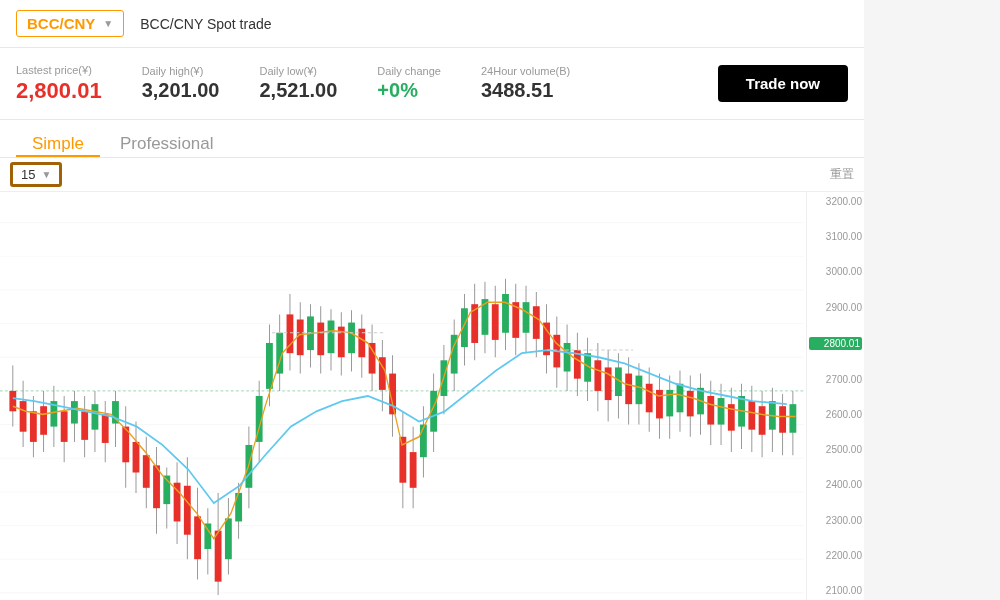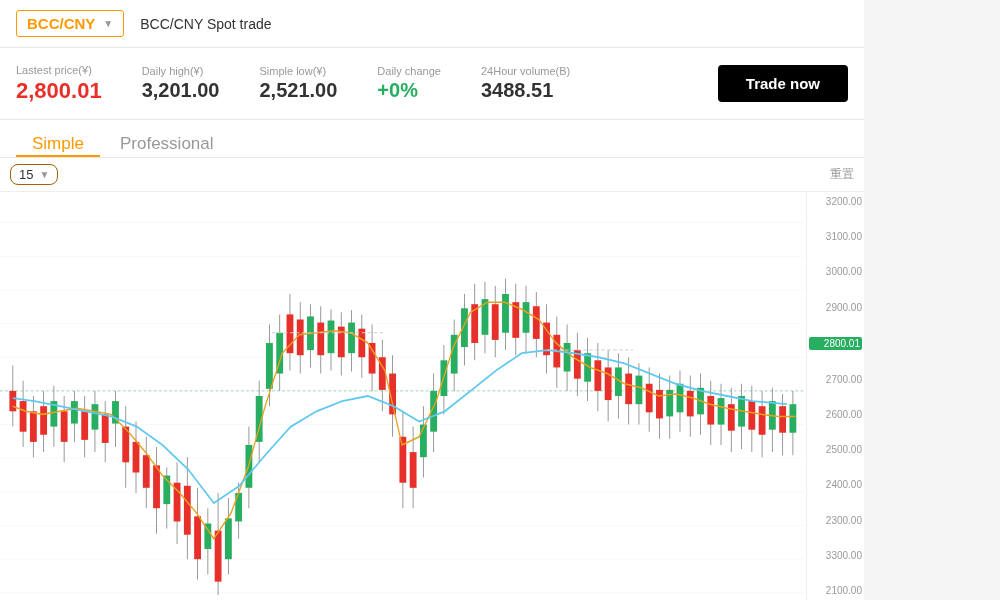--- a/index.html
+++ b/index.html
@@ -24,21 +24,21 @@
     .trade-now-btn { margin-left: auto; background: #000000; color: #fff; border: none; border-radius: 4px; padding: 10px 28px; font-size: 15px; font-weight: bold; cursor: pointer; white-space: nowrap; }
 
     
     .tabs { display: flex; padding: 8px 16px 0; border-bottom: 1px solid #e8e8e8; height: 38px; }
     .tab { padding: 6px 16px 8px; cursor: pointer; font-size: 17px; color: #999; border-bottom: 2px solid transparent; margin-right: 4px; }
     .tab.active { color: #f90; border-bottom: 2px solid #f90; }
 
     
     .chart-container { flex: 1; display: flex; flex-direction: column; position: relative; background: #fff; }
     .chart-toolbar { display: flex; align-items: center; padding: 6px 10px; border-bottom: 1px solid #eee; height: 34px; }
-    .interval-selector { display: flex; align-items: center; border: 1px solid #a16207; border-radius: 8px; padding: 2px 8px; cursor: pointer; font-size: 13px; color: #333; }
+    .interval-selector { display: flex; align-items: center; border: 3px solid #a16207; border-radius: 3px; padding: 2px 8px; cursor: pointer; font-size: 13px; color: #333; }
     .interval-chevron { margin-left: 6px; font-size: 10px; color: #999; }
     .reset-btn { margin-left: auto; font-size: 12px; color: #999; cursor: pointer; }
 
     
     .chart-body { flex: 1; position: relative; overflow: hidden; }
     svg.main-chart { width: 100%; height: 100%; }
 
     
     .chart-info { position: absolute; top: 6px; left: 8px; font-size: 11px; line-height: 1.6; pointer-events: none; }
     .chart-title { color: #333; font-size: 12px; }
@@ -61,21 +61,21 @@
   <div class="stats-bar">
     <div class="stat-item">
       <div class="stat-label">Lastest price(¥)</div>
       <div class="stat-value last-price">2,800.01</div>
     </div>
     <div class="stat-item">
       <div class="stat-label">Daily high(¥)</div>
       <div class="stat-value">3,201.00</div>
     </div>
     <div class="stat-item">
-      <div class="stat-label">Simple low(¥)</div>
+      <div class="stat-label">Daily low(¥)</div>
       <div class="stat-value">2,521.00</div>
     </div>
     <div class="stat-item">
       <div class="stat-label">Daily change</div>
       <div class="stat-value positive">+0%</div>
     </div>
     <div class="stat-item">
       <div class="stat-label">24Hour volume(B)</div>
       <div class="stat-value">3488.51</div>
     </div>
@@ -385,19 +385,19 @@
         <span style="font-size:10px;color:#999;text-align:right;">3200.00</span>
         <span style="font-size:10px;color:#999;text-align:right;">3100.00</span>
         <span style="font-size:10px;color:#999;text-align:right;">3000.00</span>
         <span style="font-size:10px;color:#999;text-align:right;">2900.00</span>
         <span style="font-size:10px;color:#27ae60;text-align:right;background:#27ae60;color:#fff;padding:1px 2px;border-radius:2px;">2800.01</span>
         <span style="font-size:10px;color:#999;text-align:right;">2700.00</span>
         <span style="font-size:10px;color:#999;text-align:right;">2600.00</span>
         <span style="font-size:10px;color:#999;text-align:right;">2500.00</span>
         <span style="font-size:10px;color:#999;text-align:right;">2400.00</span>
         <span style="font-size:10px;color:#999;text-align:right;">2300.00</span>
-        <span style="font-size:10px;color:#999;text-align:right;">3300.00</span>
+        <span style="font-size:10px;color:#999;text-align:right;">2200.00</span>
         <span style="font-size:10px;color:#999;text-align:right;">2100.00</span>
       </div>
     </div>
   </div>
 
 </div>
 
 </body></html>

